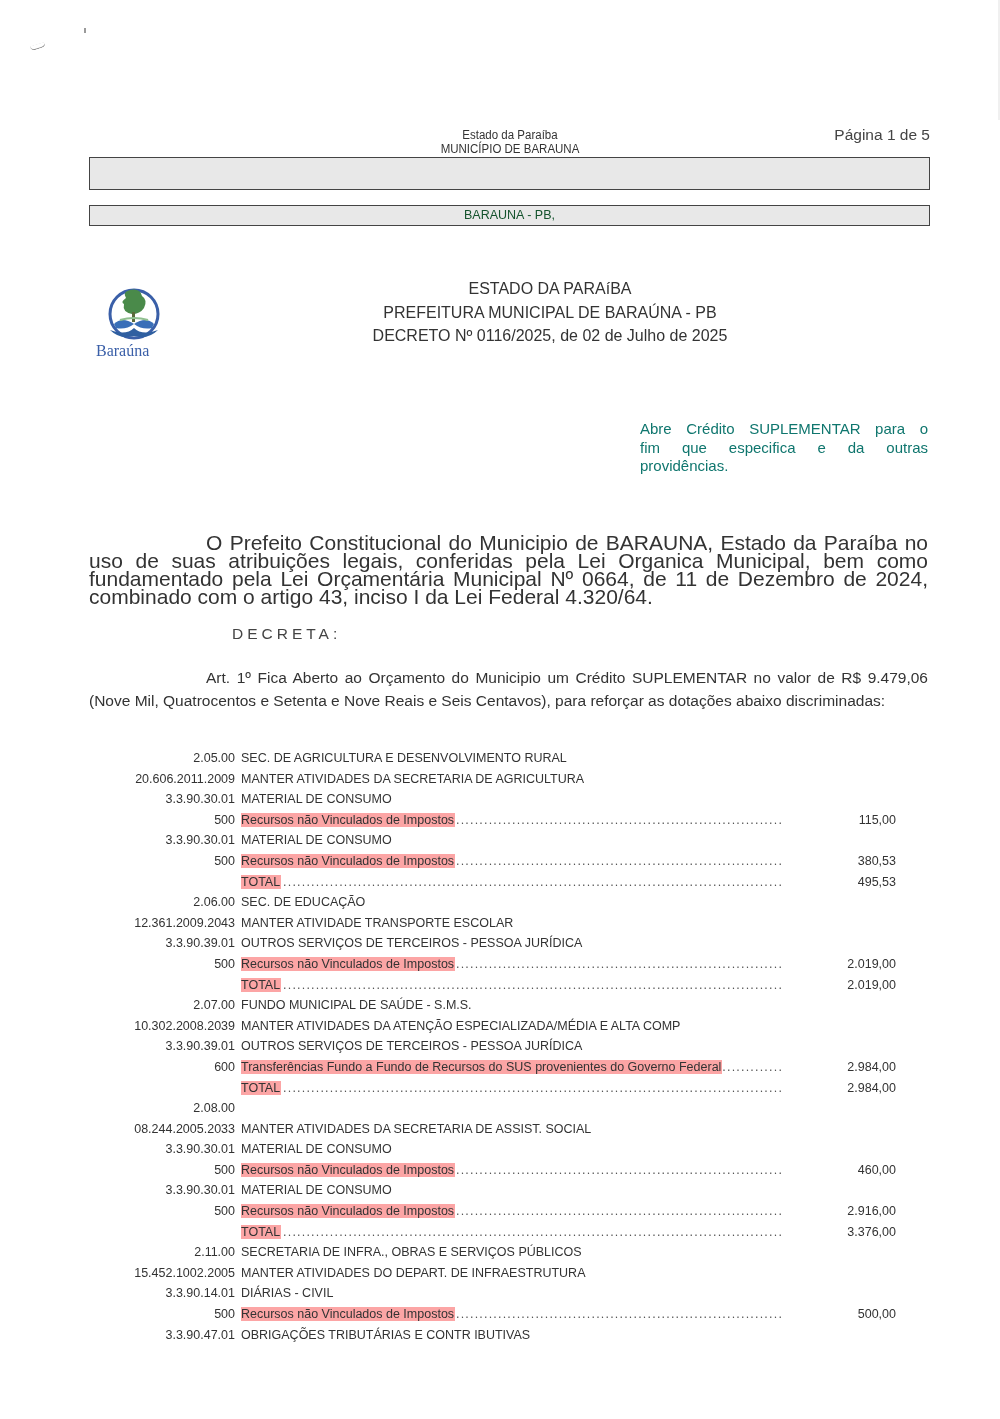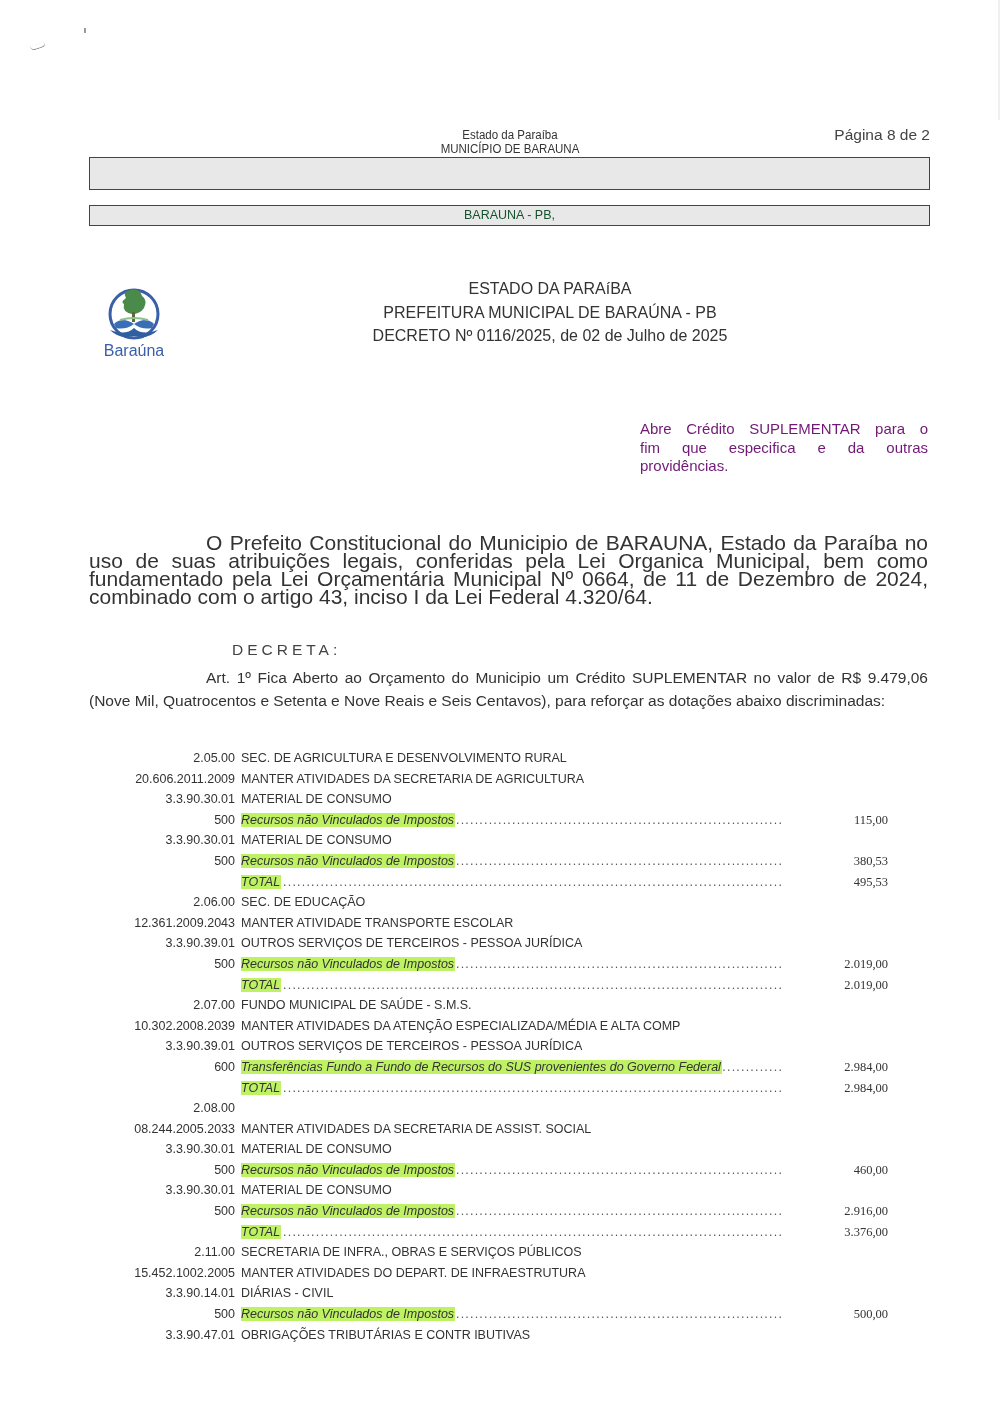--- a/index.html
+++ b/index.html
@@ -44,41 +44,41 @@
   .hdr-box2 {
     position: absolute; left: 89px; top: 205px; width: 839px; height: 19px;
     background: #e8e8e8; border: 1.5px solid #444;
     text-align: center; font-size: 12.5px; line-height: 19px; color: #14532d;
   }
   .logo {
     position: absolute; left: 96px; top: 284px; width: 76px; height: 82px;
   }
   .logo-text {
     position: absolute; left: 0; right: 0; top: 58px;
-    text-align: center; font-family: Liberation Sans, sans-serif;
+    text-align: left; font-family: Liberation Serif, serif;
     font-size: 16px; color: #3a5fa8;
   }
   .title-block {
     position: absolute; left: 330px; width: 440px; top: 277px;
     text-align: center; font-size: 16px; line-height: 23.5px; color: #333;
   }
   .ementa {
     position: absolute; left: 640px; width: 288px; top: 420px;
-    font-size: 15px; line-height: 18.5px; text-align: justify; color: #701a75;
+    font-size: 15px; line-height: 18.5px; text-align: justify; color: #0f766e;
   }
   .ementa span { display: block; }
   .ementa .justify-line { text-align-last: justify; }
   .preamble {
     position: absolute; left: 89px; width: 839px; top: 534px;
     font-size: 21px; line-height: 18px; text-align: justify; color: #333;
     text-indent: 117px;
   }
   .decreta {
     position: absolute; left: 232px; top: 625px;
-    font-size: 15.5px; letter-spacing: 4px; color: #444; margin-top: 16px;
+    font-size: 15.5px; letter-spacing: 4px; color: #444;
   }
   .art1 {
     position: absolute; left: 89px; width: 839px; top: 666px;
     font-size: 15.5px; line-height: 23px; text-align: justify; color: #333;
     text-indent: 117px;
   }
   .table {
     position: absolute; left: 90px; top: 748px; width: 810px;
     font-size: 12.5px; color: #333;
   }
@@ -87,41 +87,41 @@
   }
   .code {
     position: absolute; right: 665px; text-align: center;
   }
   .desc {
     position: absolute; left: 151px;
   }
   .leader {
     position: absolute; left: 151px; width: 540px; overflow: hidden;
   }
-  .leader .txt { background: #bef264; padding-right: 1px; position: relative; z-index: 1; font-style: italic; }
+  .leader .txt { background: #fca5a5; padding-right: 1px; position: relative; z-index: 1; }
   .leader .dots {
     position: absolute; left: 0; right: 0; top: 0; z-index: 0;
     letter-spacing: 1.2px; color: #555;
   }
   .amount {
-    position: absolute; right: 12px; text-align: right; font-family: Liberation Serif, serif;
+    position: absolute; right: 4px; text-align: right;
   }
 </style>
 </head>
 <body>
 
 <div class="scan-mark-1"></div>
 <div class="scan-mark-2"></div>
 <div class="right-edge"></div>
 
 <div class="hdr-state">
   <div>Estado da Paraíba</div>
   <div>MUNICÍPIO DE BARAUNA</div>
 </div>
-<div class="hdr-page">Página 8 de 2</div>
+<div class="hdr-page">Página 1 de 5</div>
 
 <div class="hdr-box1"></div>
 <div class="hdr-box2">BARAUNA - PB,</div>
 
 <div class="logo">
   <svg width="76" height="60" viewBox="0 0 76 60">
     <circle cx="38" cy="30" r="24" fill="none" stroke="#3a5fa8" stroke-width="3"></circle>
     <path d="M30 14 Q26 8 34 6 Q44 4 46 12 Q52 16 48 24 Q44 30 36 30 Q26 28 28 20 Q24 18 30 14 Z" fill="#4a8a4a"></path>
     <rect x="36" y="28" width="3" height="10" fill="#5a6a3a"></rect>
     <path d="M18 40 Q26 32 38 40 Q30 46 20 44 Z" fill="#3a6fb8"></path>

